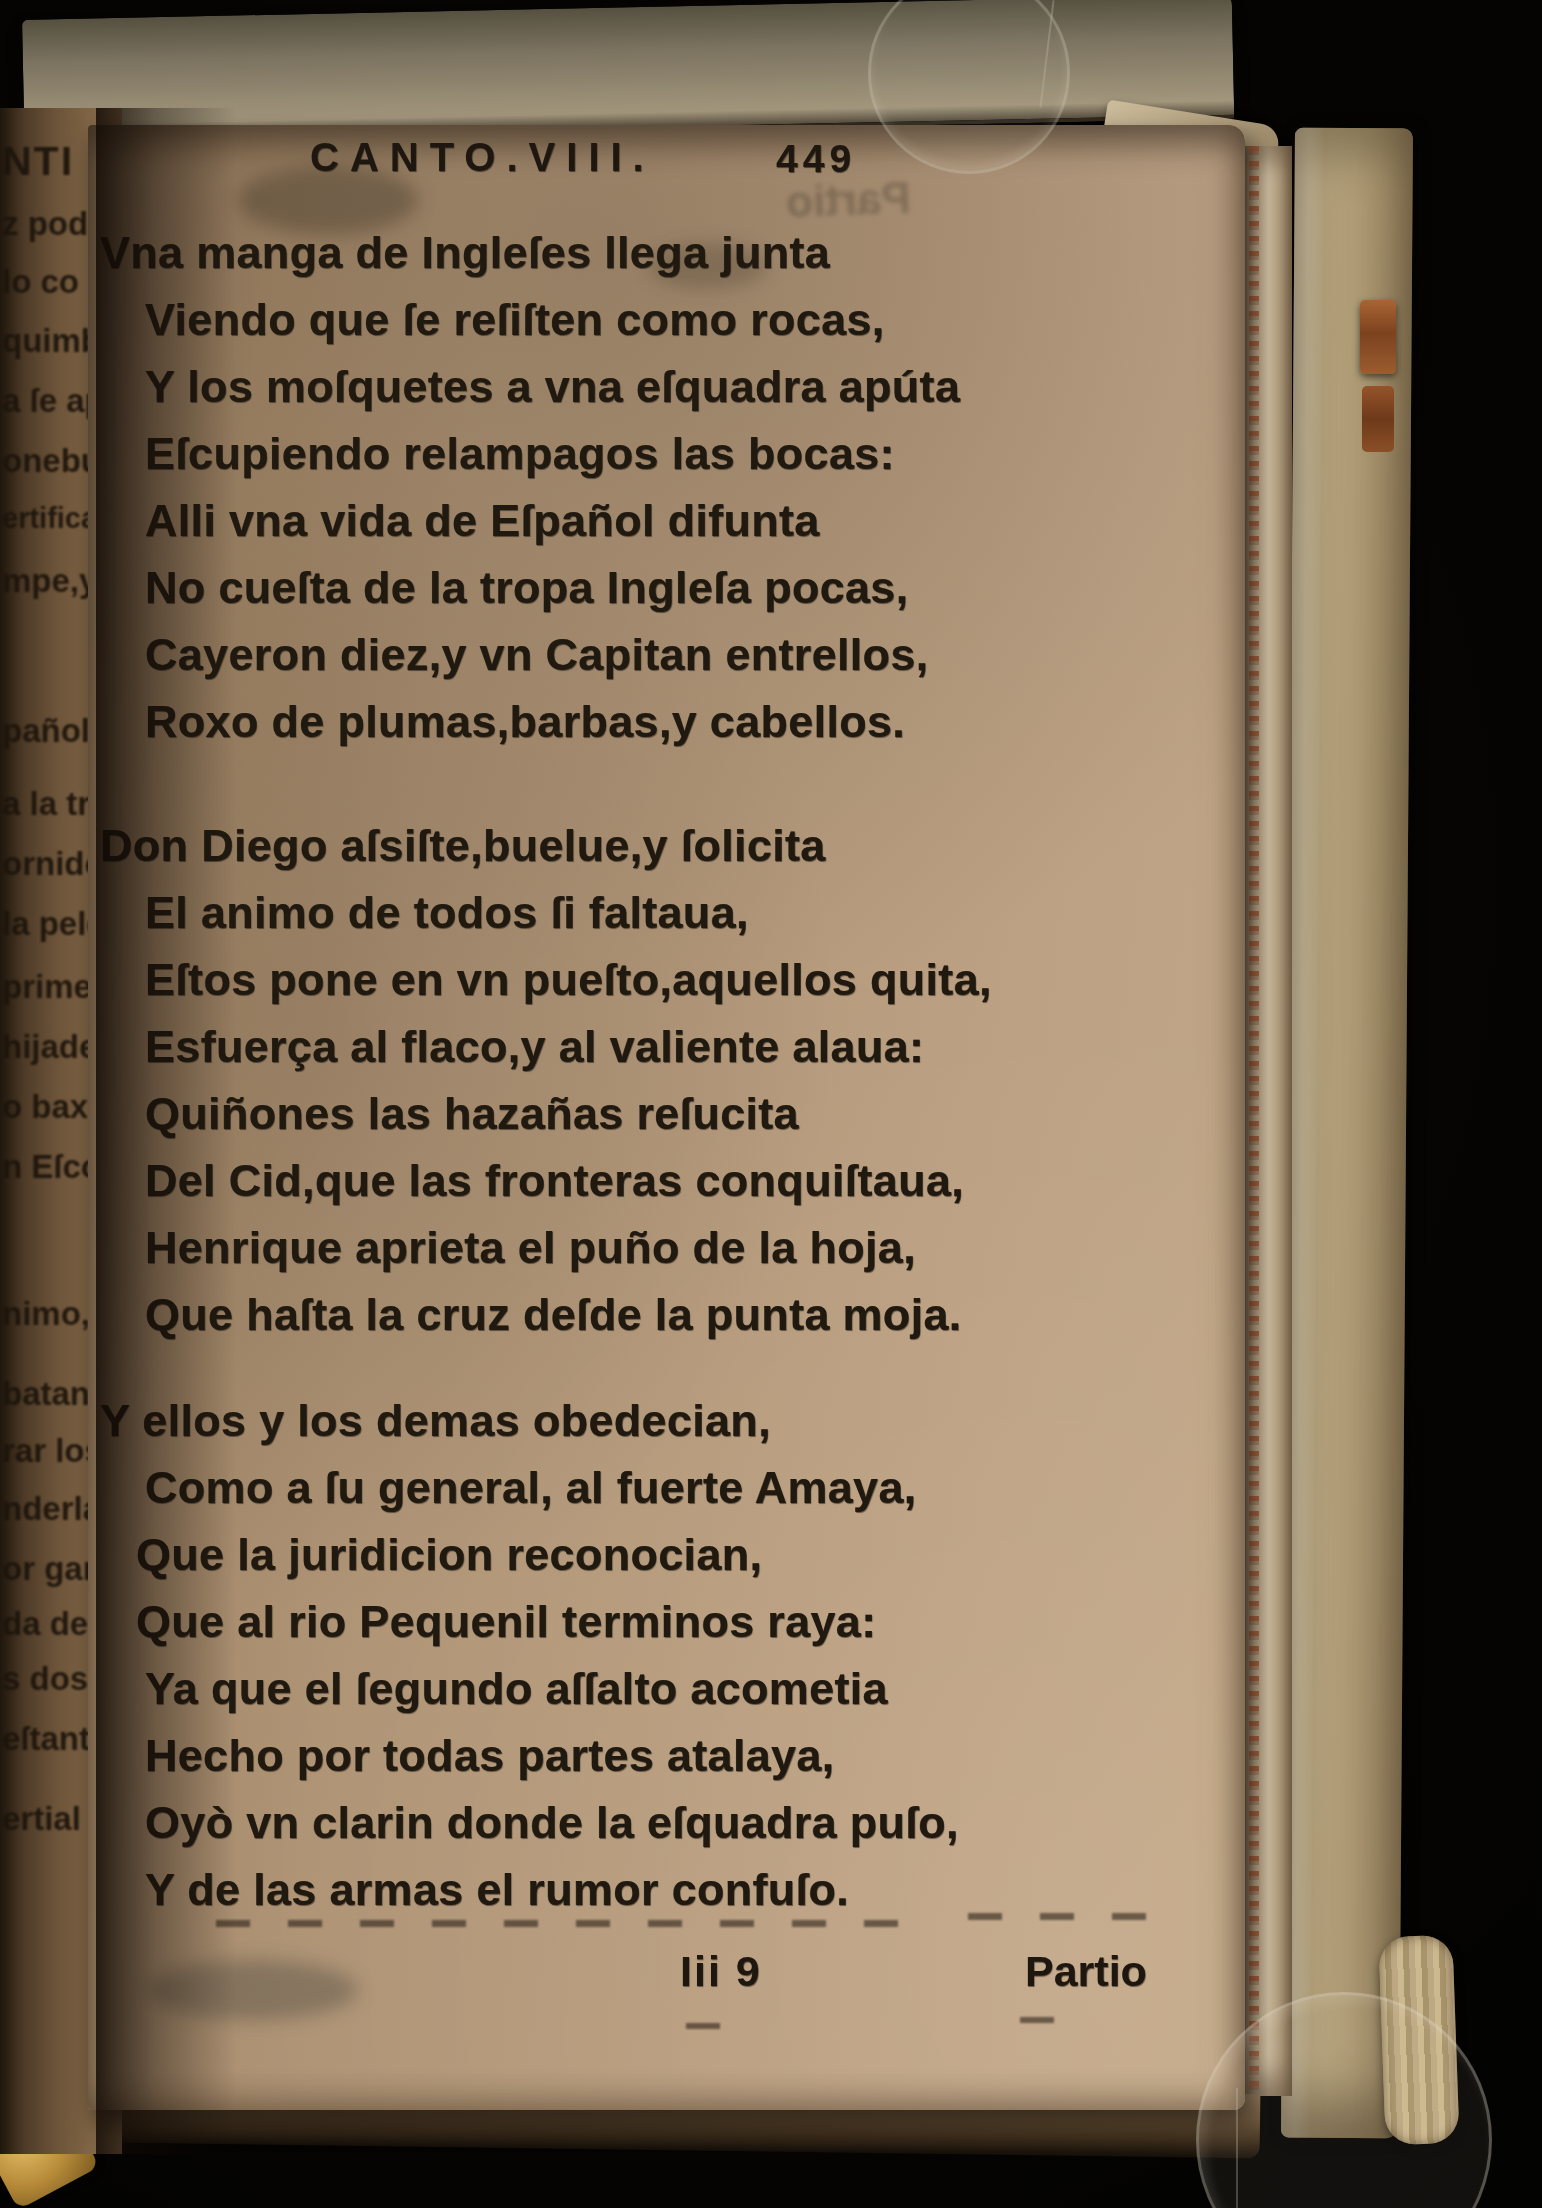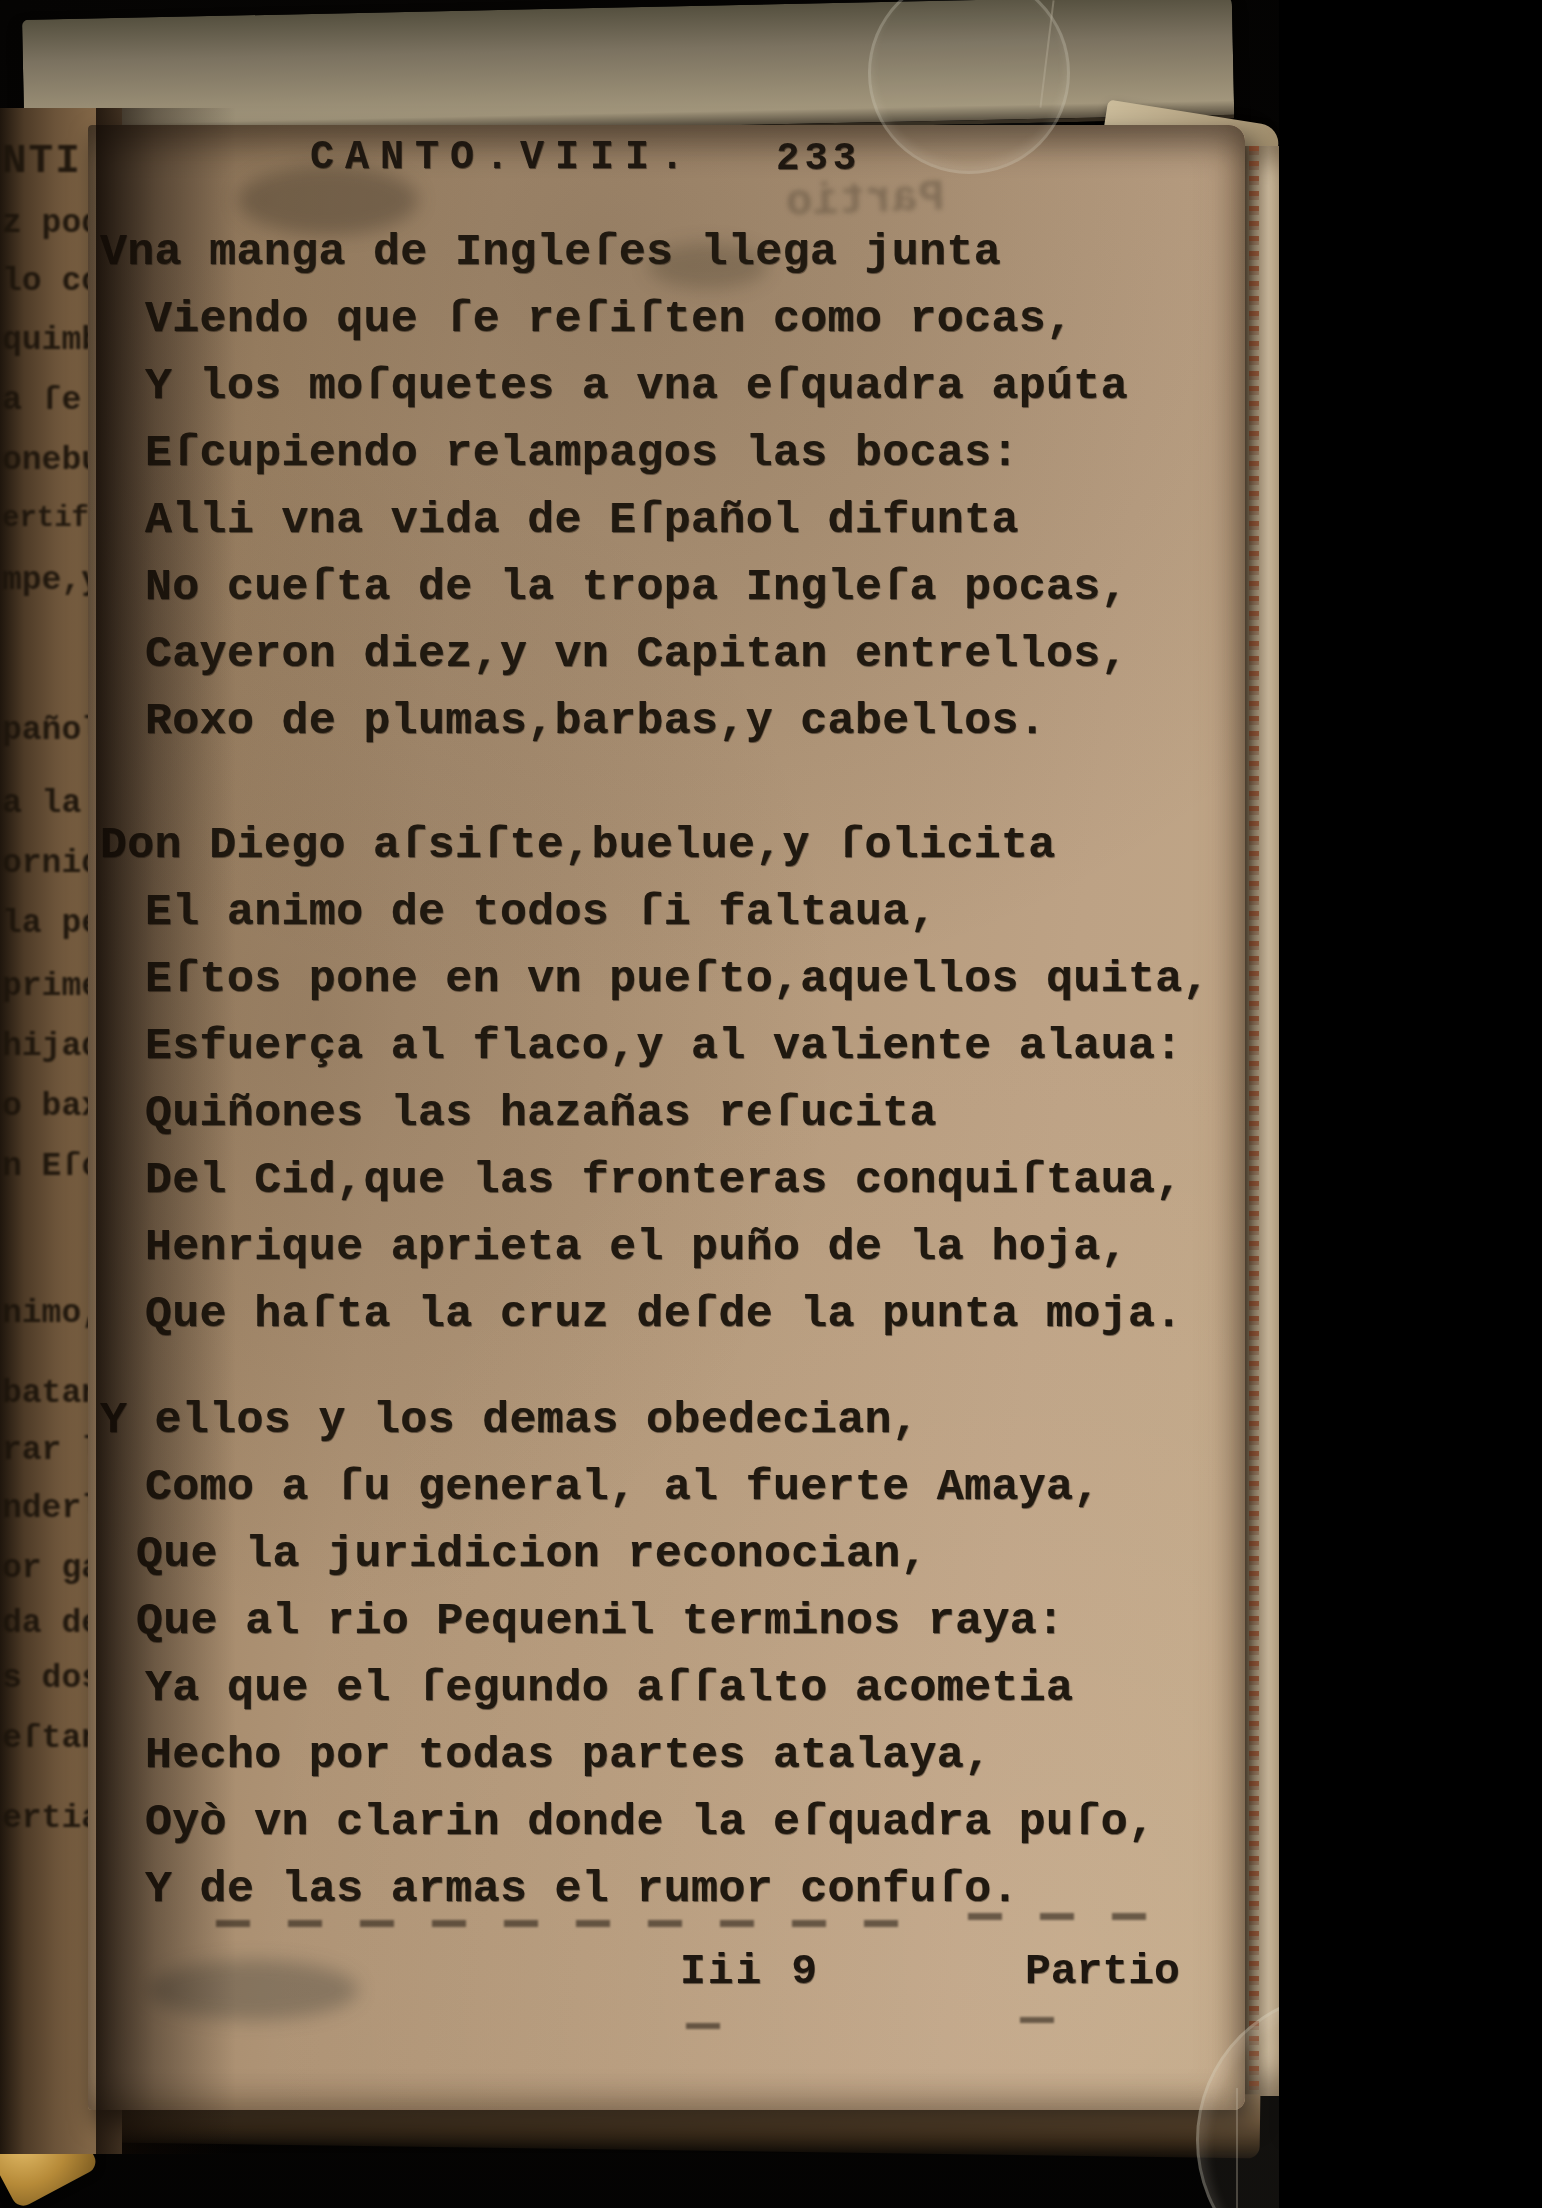--- a/index.html
+++ b/index.html
@@ -1,19 +1,19 @@
 <!DOCTYPE html>
 <html><head>
 <meta charset="utf-8">
 <style>
   html,body{margin:0;padding:0;background:#000;}
   .stage{
-    position:relative;width:1279px;height:2208px;overflow:hidden;
+    position:relative;width:1542px;height:2208px;overflow:hidden;
     background:radial-gradient(120% 90% at 40% 40%, #0a0806 0%, #050403 55%, #020202 100%);
-    font-family:Liberation Mono, monospace;
+    font-family:Liberation Sans, sans-serif;
   }
   .stage *{position:absolute;}
 
   
   .cover-top{
     left:22px;top:20px;width:1210px;height:120px;
     transform:rotate(-1.2deg);transform-origin:left top;
     background:linear-gradient(to bottom,#55503f 0%,#7b7260 35%,#958a72 70%,#a2967c 88%,#5c5343 100%);
     border-bottom:4px solid #332b1f;border-radius:6px 10px 2px 2px;
     box-shadow:0 8px 14px rgba(0,0,0,.55);
@@ -188,21 +188,21 @@
   </div>
 
   <div class="page">
     <div class="smudge a"></div>
     <div class="smudge b"></div>
     <div class="smudge c"></div>
     <div class="ghost-catchword">Partio</div>
 
     <div class="running-head">
       <span class="canto">CANTO.VIII.</span>
-      <span class="folio">233</span>
+      <span class="folio">449</span>
     </div>
 
     <div class="line flush" style="top:105px">Vna manga de Ingleſes llega junta</div>
     <div class="line indent" style="top:172px">Viendo que ſe reſiſten como rocas,</div>
     <div class="line indent" style="top:239px">Y los moſquetes a vna eſquadra apúta</div>
     <div class="line indent" style="top:306px">Eſcupiendo relampagos las bocas:</div>
     <div class="line indent" style="top:373px">Alli vna vida de Eſpañol difunta</div>
     <div class="line indent" style="top:440px">No cueſta de la tropa Ingleſa pocas,</div>
     <div class="line indent" style="top:507px">Cayeron diez,y vn Capitan entrellos,</div>
     <div class="line indent" style="top:574px">Roxo de plumas,barbas,y cabellos.</div>

